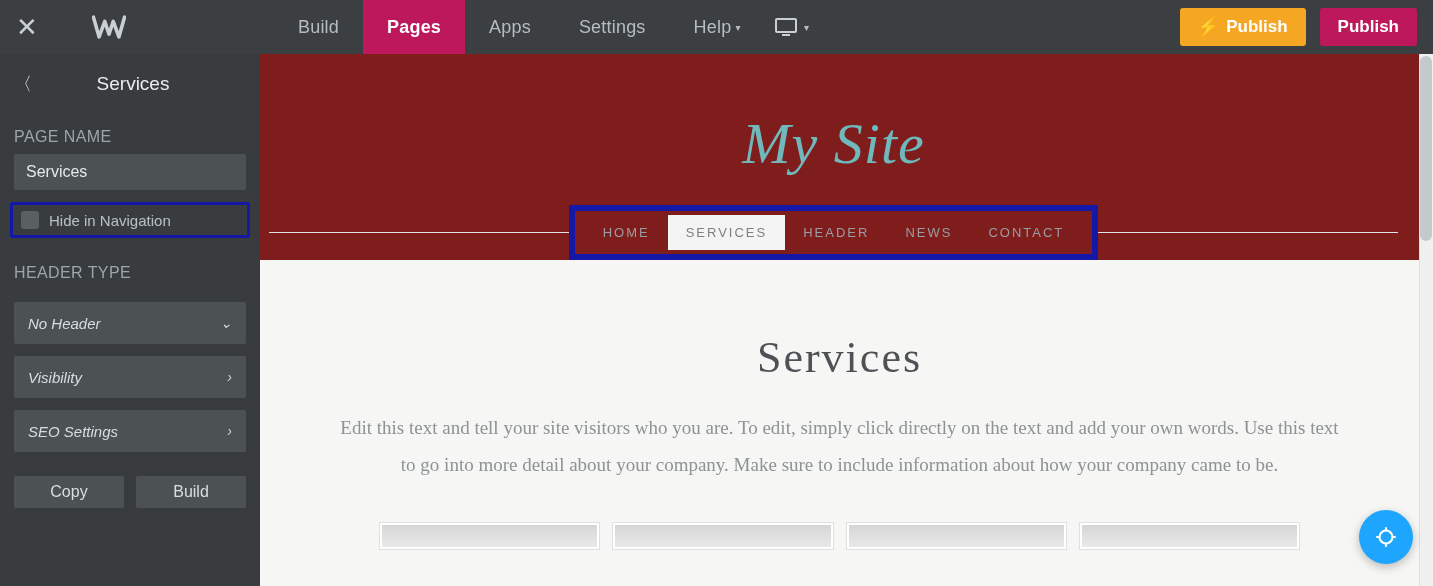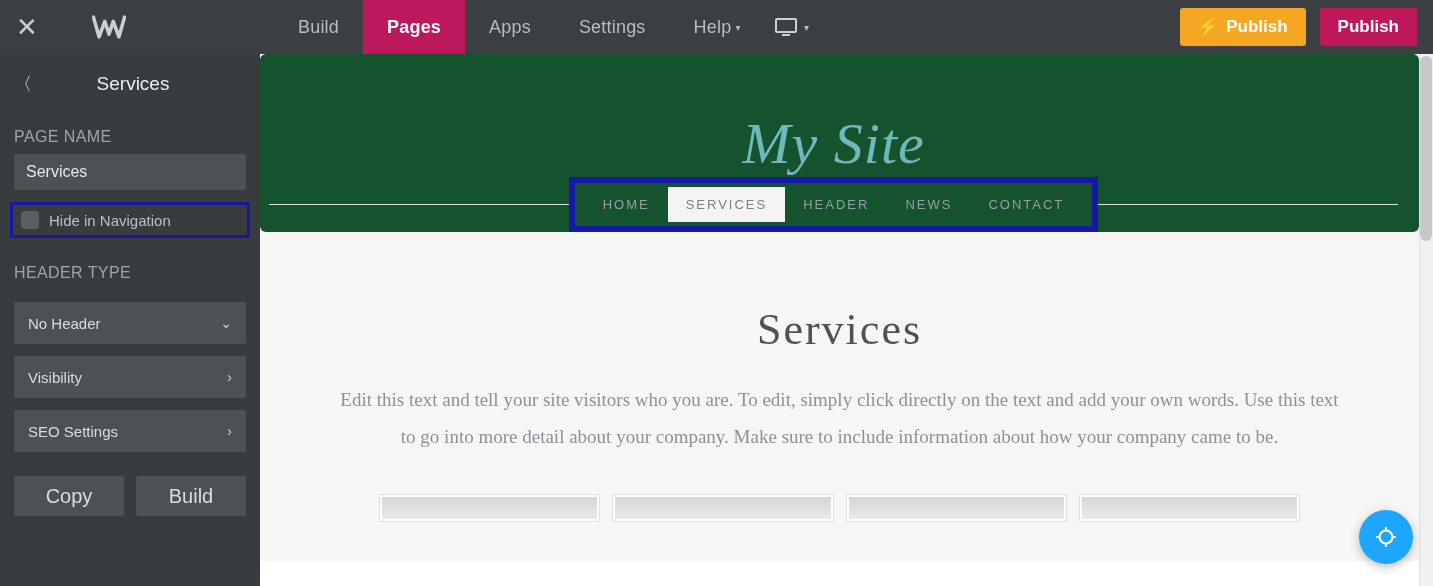--- a/index.html
+++ b/index.html
@@ -26,33 +26,33 @@
   .sidebar { width:260px; background:#383c3f; color:#d3d8db; display:flex; flex-direction:column; position:relative;}
   .sb-header { height:60px; display:flex; align-items:center; padding:0 14px; gap:14px;}
   .sb-back { color:#d3d8db; font-size:18px; cursor:pointer; display:flex; align-items:center;}
   .sb-title { flex:1; text-align:center; font-size:19px; color:#e9edef; margin-right:26px;}
   .sb-section { padding:14px 14px 6px 14px;}
   .sb-label { font-size:16px; letter-spacing:0.4px; color:#9ea5aa; margin-bottom:8px; text-transform:uppercase;}
   .sb-input { width:100%; background:#4c5154; border:none; color:#e3e8eb; font-size:16px; height:36px; padding:0 12px; border-radius:2px;}
   .sb-hide-row { margin:6px 10px 0 10px; padding:6px 15px 6px 8px; display:flex; align-items:center; gap:10px; border:3px solid #1517a6; border-radius:2px;}
   .sb-check { width:18px; height:18px; background:#5a5f62; border-radius:3px;}
   .sb-hide-text { font-size:15px; color:#b9c0c5;}
-  .sb-list { padding:0 14px; display:flex; flex-direction:column; gap:12px; margin-top:6px;}
+  .sb-list { padding:0 14px; display:flex; flex-direction:column; gap:12px; margin-top:6px;font-style:italic;}
   .sb-row { background:#4c5154; height:42px; display:flex; align-items:center; justify-content:space-between; padding:0 14px; color:#d7dde0; font-size:15px; border-radius:2px; cursor:pointer;}
   .sb-row .chev { color:#cfd4d7; font-size:14px;}
   .sb-actions { display:flex; gap:12px; padding:24px 14px;}
-  .sb-actions .btn2 { flex:1; height:40px; background:#4c5154; color:#d9dee1; font-size:20px; border:none; border-radius:2px; cursor:pointer;}
+  .sb-actions .btn2 { flex:1; height:32px; background:#4c5154; color:#d9dee1; font-size:16px; border:none; border-radius:2px; cursor:pointer;}
   
   .preview-wrap { flex:1; position:relative; background:#ffffff;}
   .preview-scroll { position:absolute; top:0; right:0; width:14px; height:100%; background:#f0f0f0; border-left:1px solid #e0e0e0;}
   .preview-thumb { position:absolute; right:1px; top:2px; width:12px; height:185px; background:#c6c9cc; border-radius:6px;}
   .preview-inner { padding-right:14px;}
-  .preview-hero { background:#14532d; padding:56px 12px 0 0; text-align:center;border-radius:6px;}
+  .preview-hero { background:#7f1d1d; padding:56px 12px 0 0; text-align:center;}
   .site-title { font-family:"Brush Script MT","Segoe Script",cursive; font-size:58px; color:#6fb8bb; font-style:italic; letter-spacing:1px;}
-  .site-nav-wrap { display:flex; align-items:center; justify-content:center; position:relative;text-align:right;}
+  .site-nav-wrap { display:flex; align-items:center; justify-content:center; margin-top:28px; position:relative;text-align:right;}
   .nav-line { height:1px; background:#e0e1e2; flex:1; max-width:300px;}
   .site-nav { display:flex; gap:0; border:6px solid #1517a6; padding:4px 10px;}
   .site-nav a { text-decoration:none; color:#9a9ea2; font-size:13px; letter-spacing:2px; padding:10px 18px;}
   .site-nav a.active { background:#f4f4f4; color:#7d8083;}
   .preview-body { background:#f6f6f5; margin-top:0; padding:72px 60px 40px 60px; text-align:center; min-height:260px;}
   .page-h1 { font-family:Georgia,"Times New Roman",serif; font-size:44px; color:#4e5155; letter-spacing:2px; font-weight:400;}
   .page-desc { margin-top:26px; font-family:Georgia,serif; font-size:19px; color:#8d9296; line-height:1.95; max-width:1000px; margin-left:auto; margin-right:auto;}
   .thumbs-row { display:flex; gap:14px; padding:0 60px; margin-top:40px;}
   .thumb { flex:1; height:26px; background:linear-gradient(180deg,#d6d6d6,#e9e9e9); border:2px solid #fff; box-shadow:0 0 0 1px #e0e0e0;}
   

